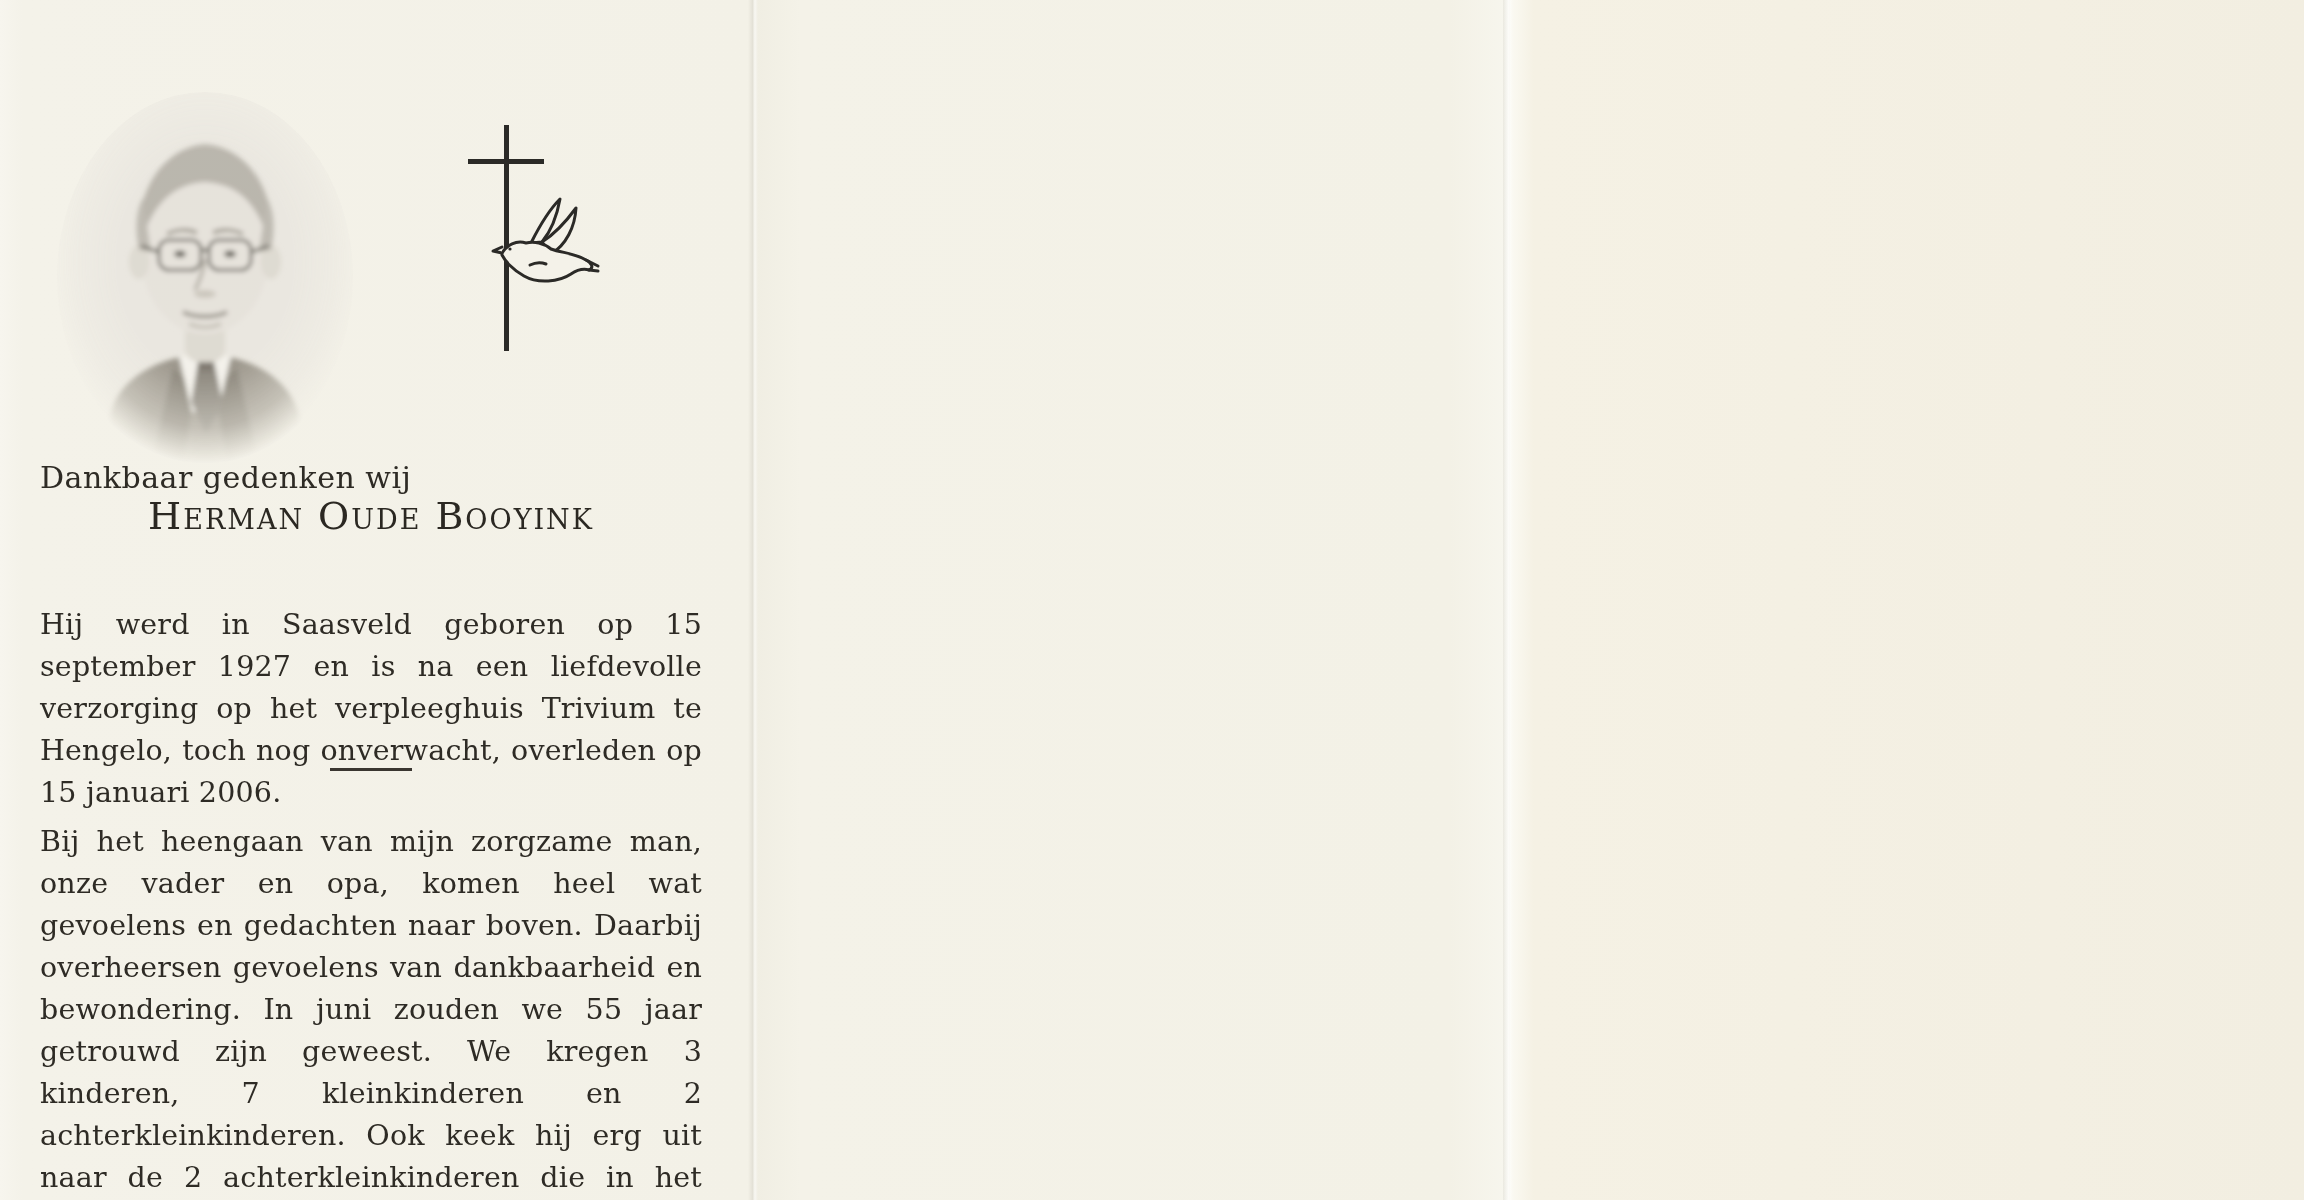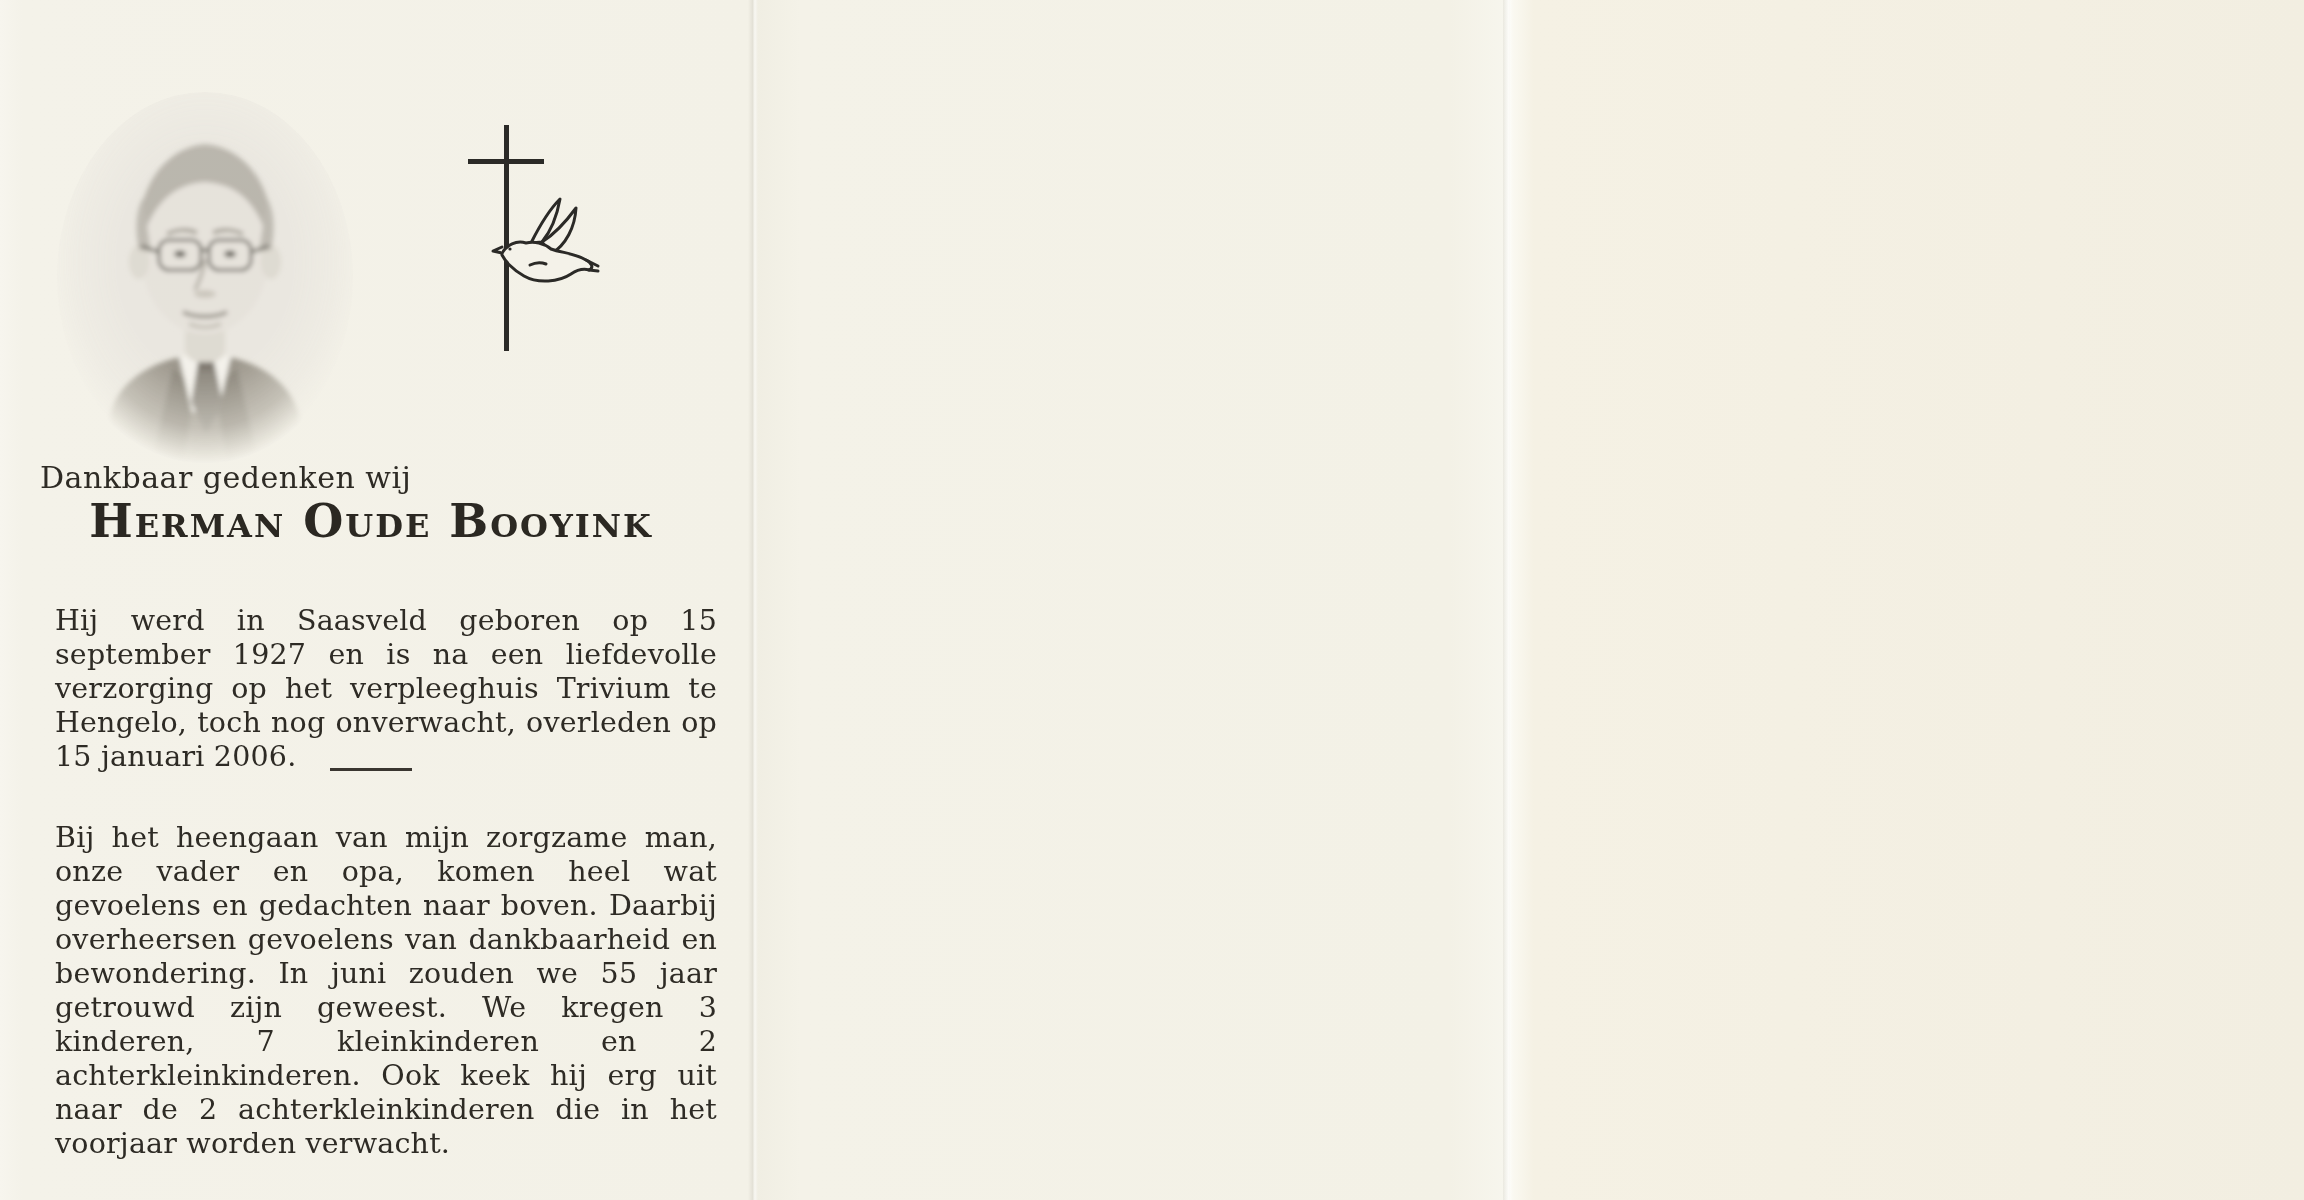--- a/index.html
+++ b/index.html
@@ -21,23 +21,23 @@
   .fold-2{left:1503px;background:linear-gradient(90deg,rgba(90,85,70,.08) 0%,rgba(255,255,255,.6) 55%,rgba(90,85,70,0) 100%);}
 
   
   .portrait{position:absolute;left:55px;top:82px;width:300px;height:382px;}
   .portrait svg{display:block;width:100%;height:100%;}
   .crossdove{position:absolute;left:438px;top:103px;width:232px;height:254px;}
   .crossdove svg{display:block;width:100%;height:100%;}
 
   .l-col{position:absolute;left:40px;width:662px;}
   .intro{top:430px;text-align:left;font-size:30px;letter-spacing:.5px;}
-  .name{top:494px;text-align:center;font-size:46px;font-weight:bold;
+  .name{top:494px;text-align:center;font-size:38px;font-weight:normal;
         font-variant:small-caps;letter-spacing:2px;color:#2b2822;margin:0;}
-  .para{font-size:28.5px;line-height:34px;text-align:justify;letter-spacing:.2px;margin-left:15px;}
+  .para{font-size:28.5px;line-height:42px;text-align:justify;letter-spacing:.2px;}
   .p-life{top:575px;}
   .divider-short{position:absolute;left:330px;top:768px;width:82px;border-top:3px solid #3a3630;}
   .p-family{top:792px;}
 
   
   .m-col{position:absolute;left:805px;width:656px;}
   .m-text{top:60px;}
   .m-text p{margin:0;font-size:29px;line-height:41px;text-align:justify;letter-spacing:.2px;}
   .divider-long{position:absolute;left:805px;top:871px;width:648px;border-top:3px solid #3a3630;}
   .thanks{top:908px;font-style:italic;font-size:29px;line-height:41px;text-align:justify;}

